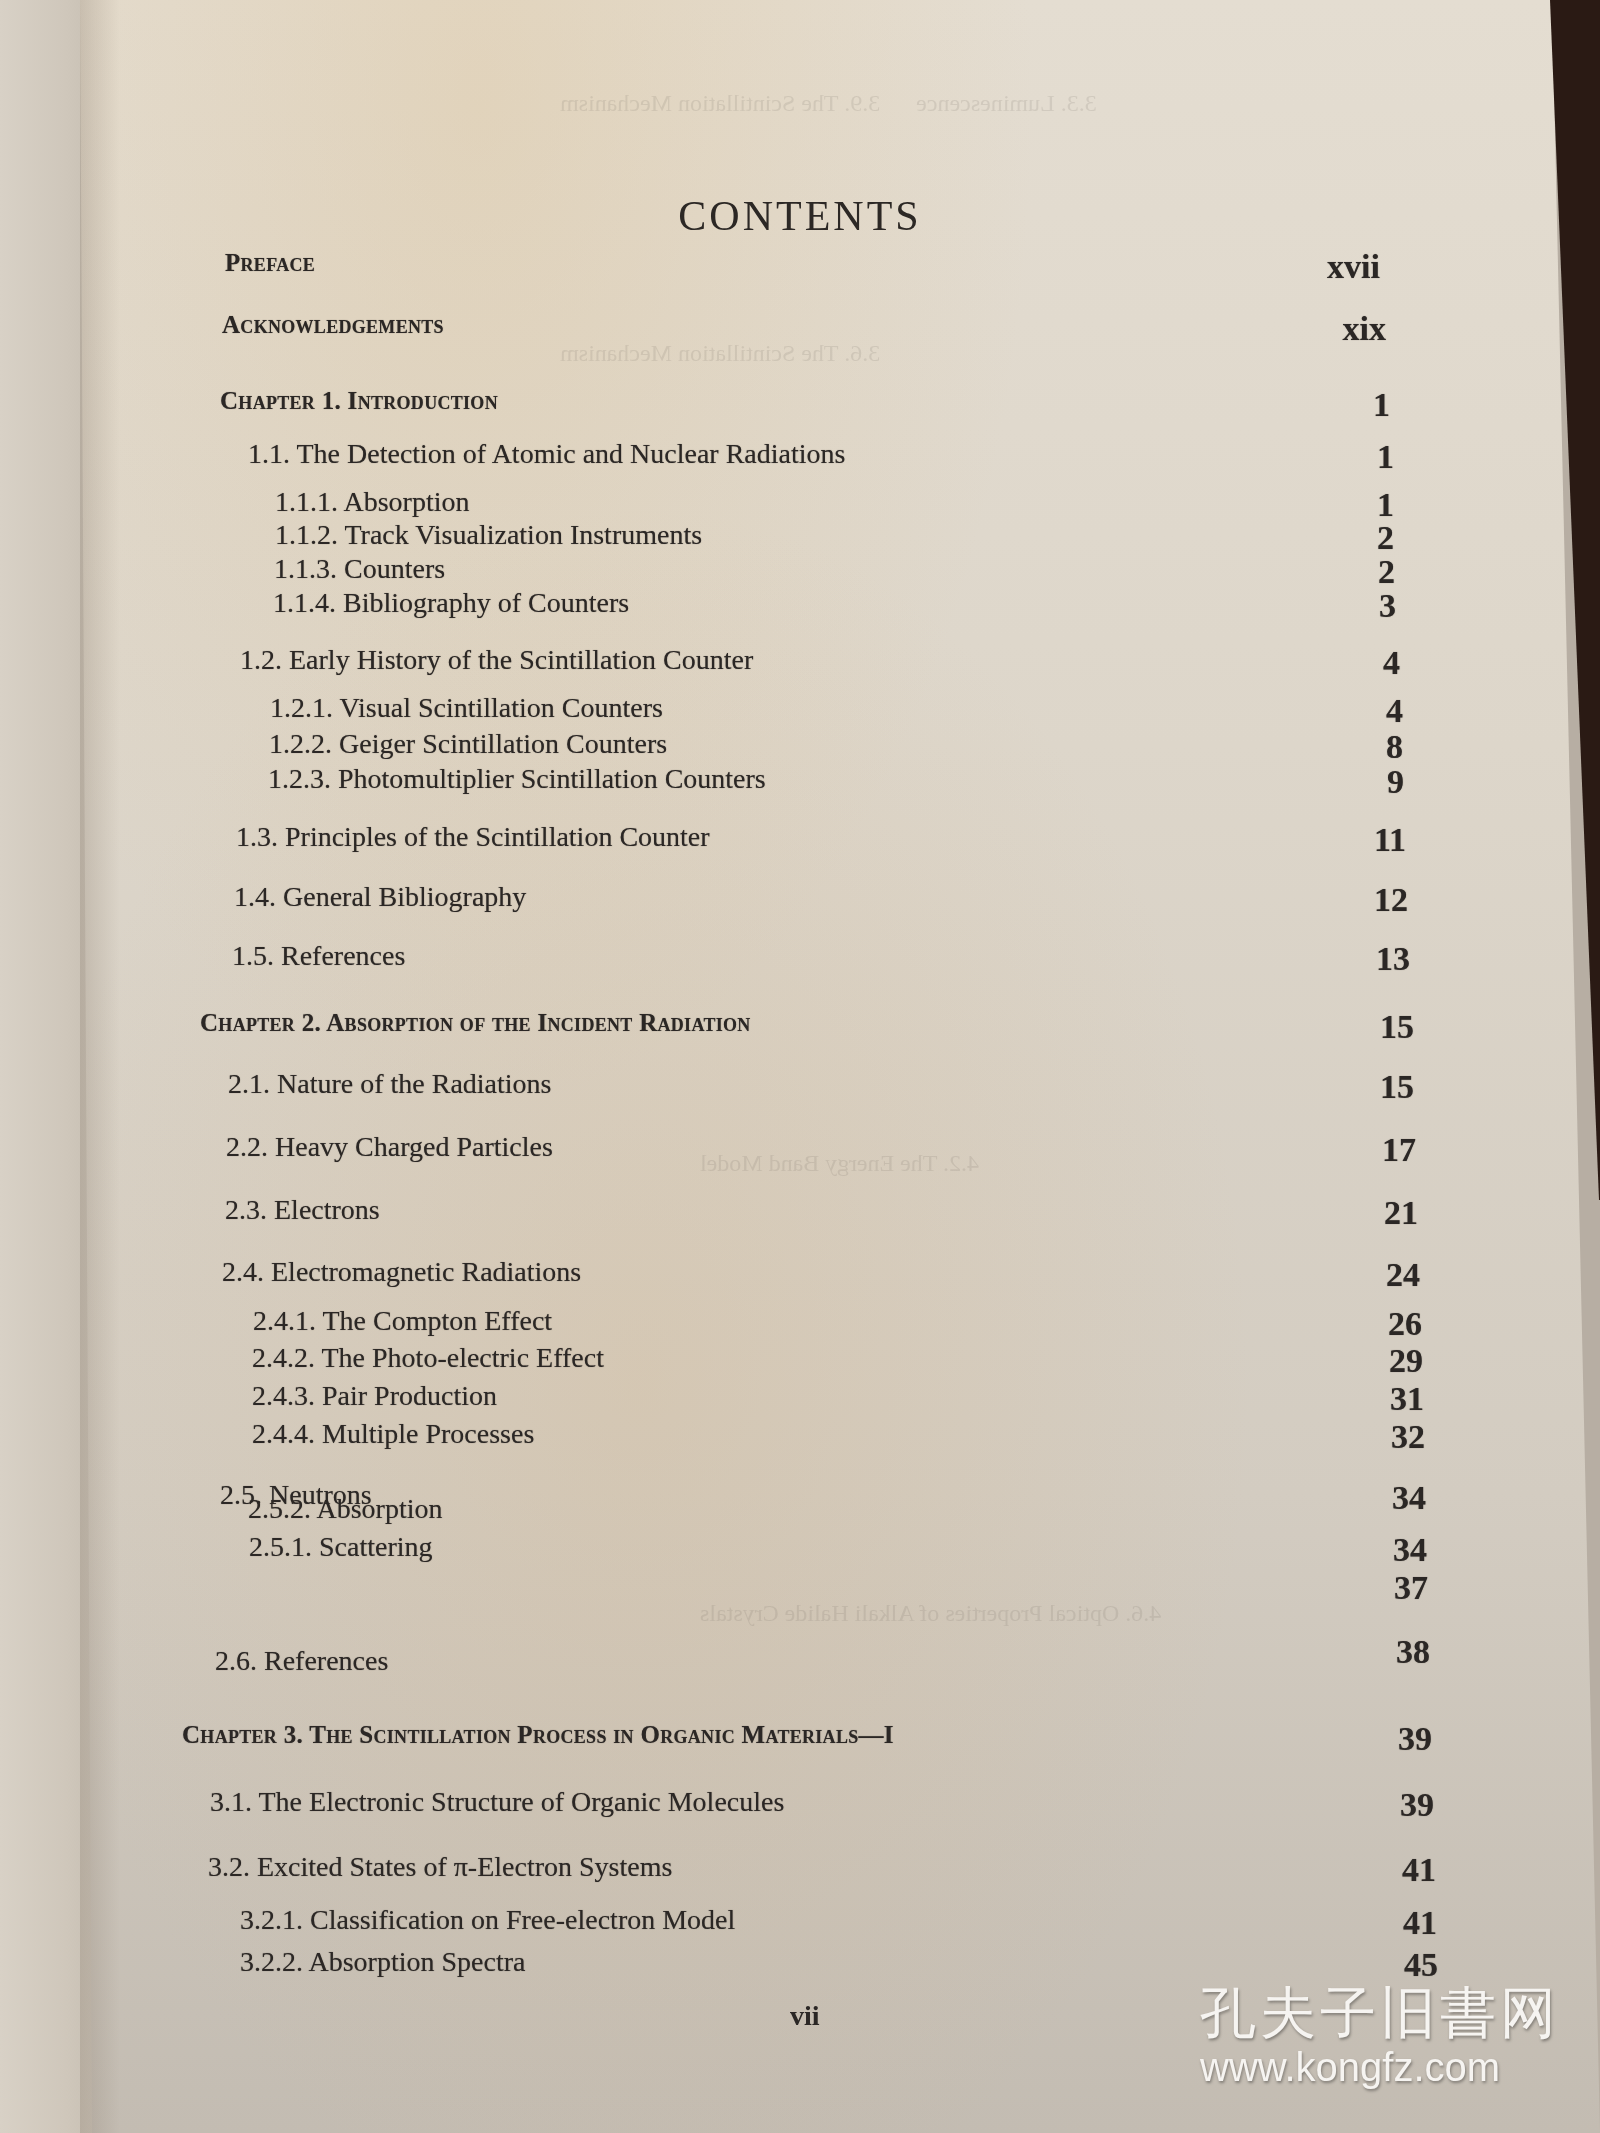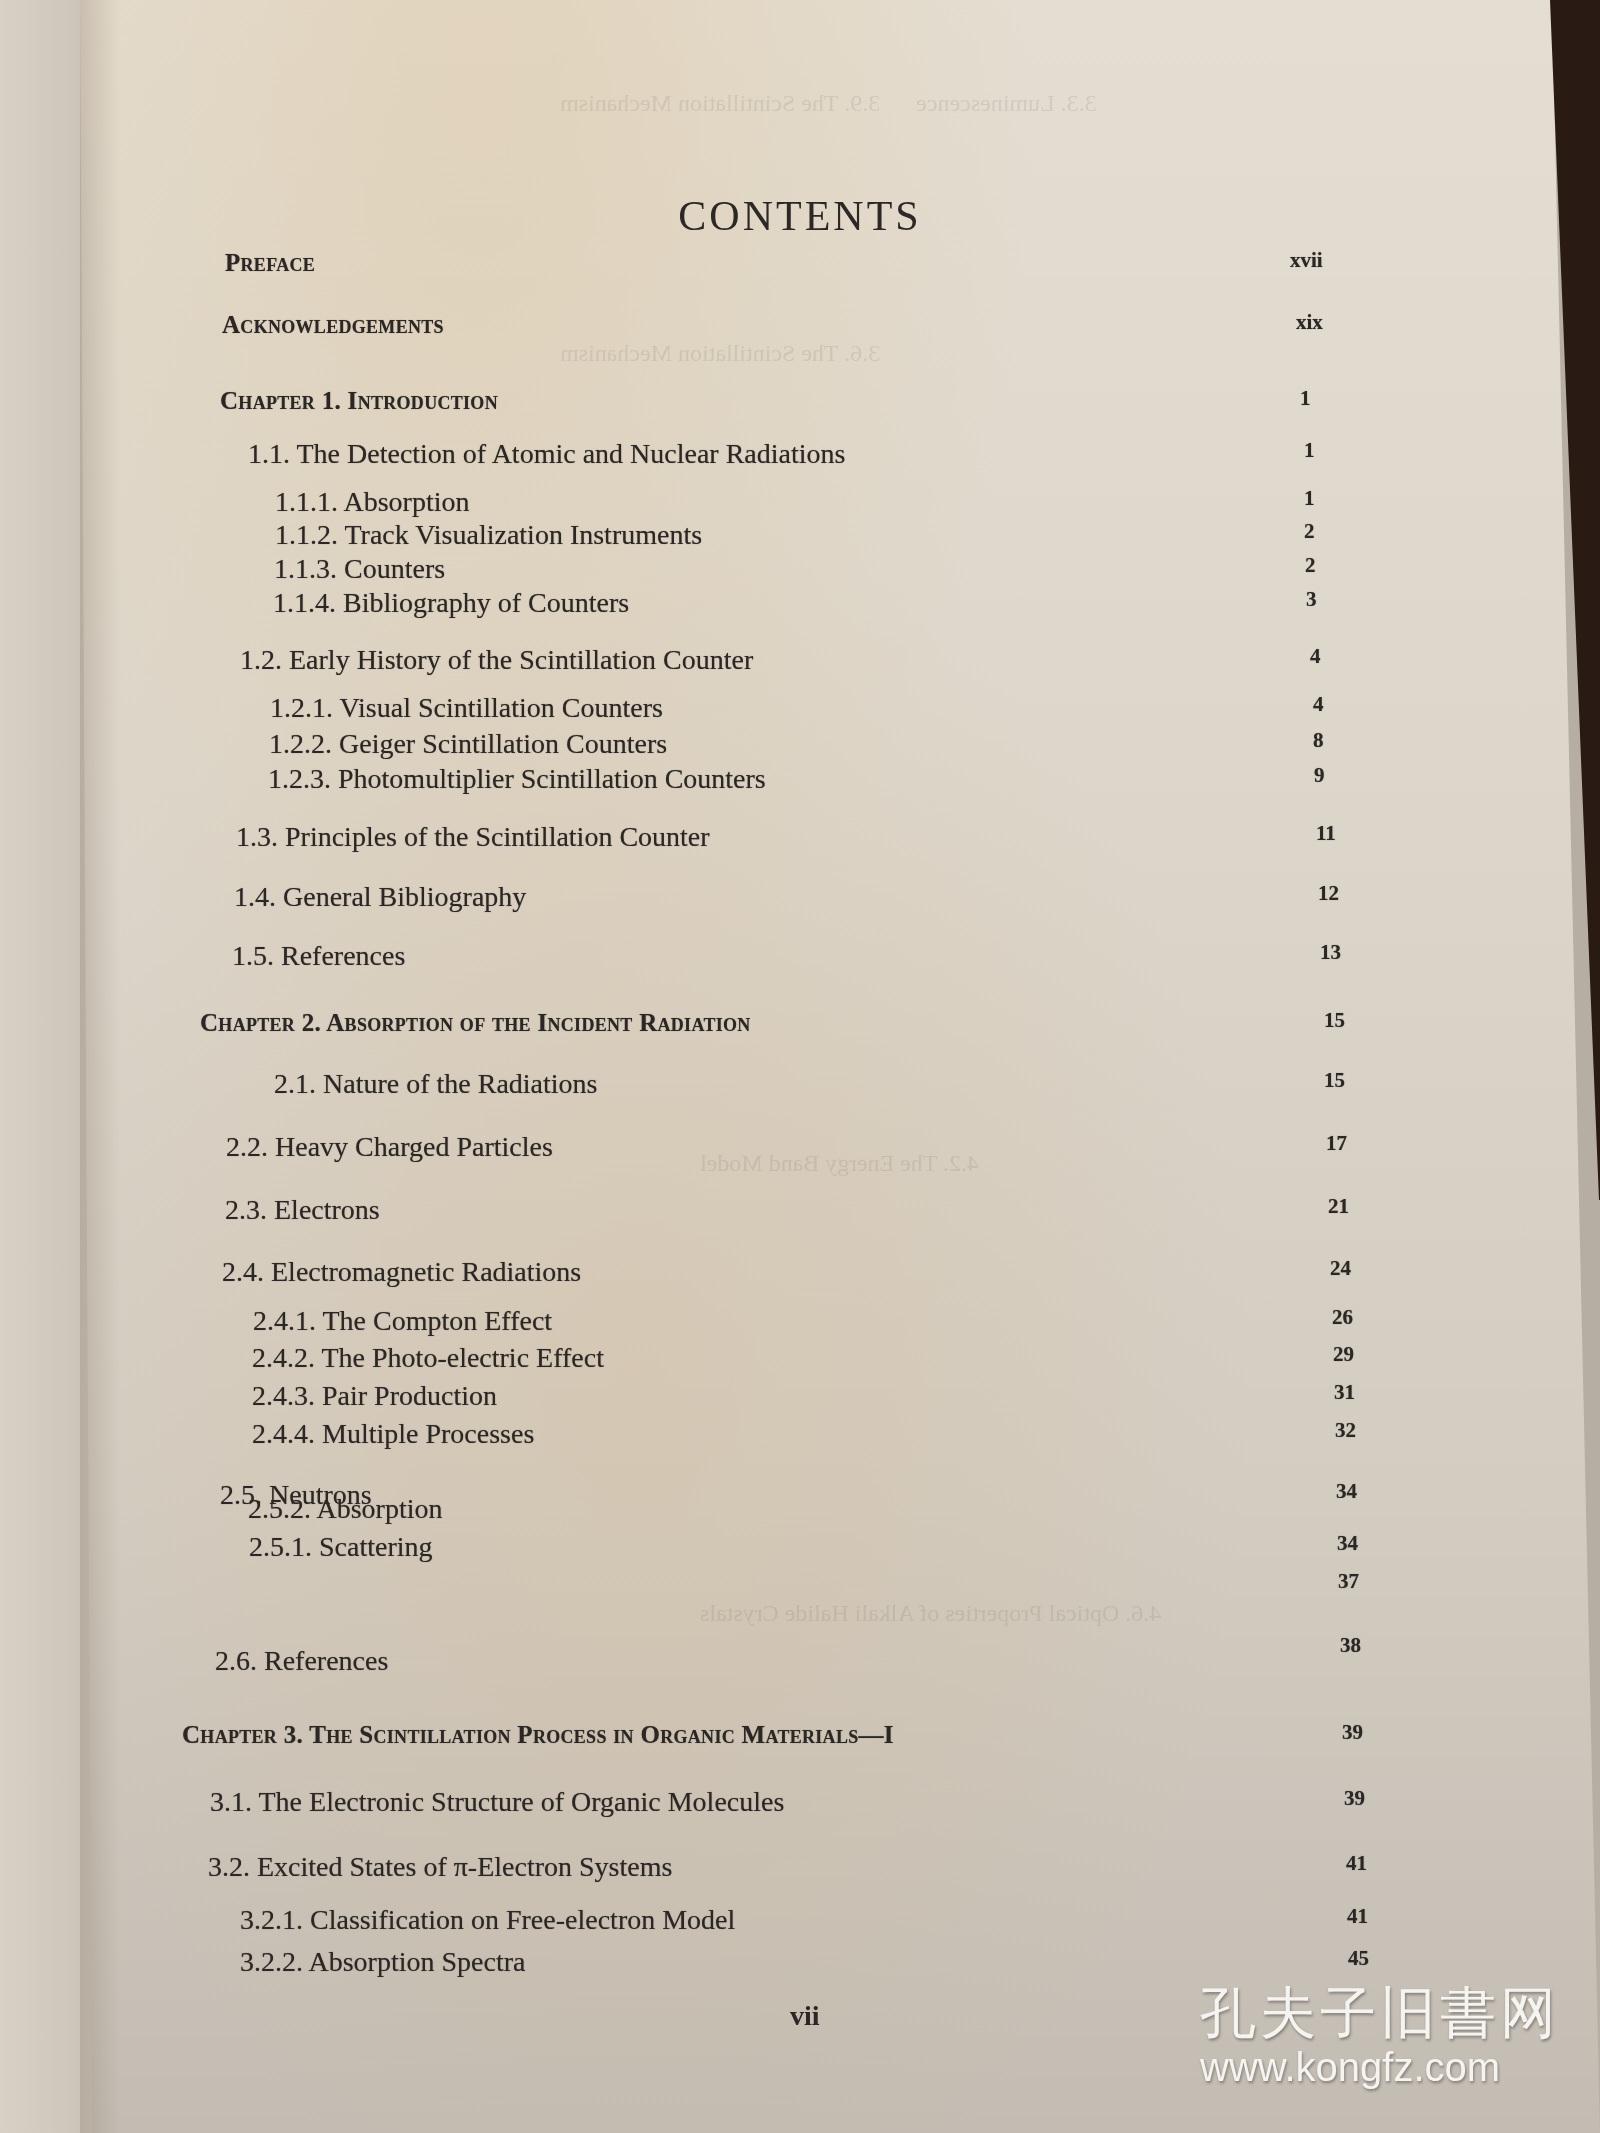--- a/index.html
+++ b/index.html
@@ -38,22 +38,22 @@
       position: absolute; left: 0; width: 1600px; text-align: center;
       top: 192px; font-size: 42px; letter-spacing: 3px; color: #2c2825;
     }
     .line {
       position: absolute; color: #2b2725; white-space: nowrap;
       font-size: 28px; line-height: 1;
       text-shadow: 0 0 1px rgba(40,35,30,0.5);
     }
     .sc { font-variant: small-caps; font-size: 25px; font-weight: bold; letter-spacing: 0.3px; }
     .num {
-      position: absolute; color: #2b2725; font-size: 21px; line-height: 1;
-      font-weight: bold; text-align: left; width: 90px;
+      position: absolute; color: #2b2725; font-size: 34px; line-height: 1;
+      font-weight: bold; text-align: right; width: 90px;
       text-shadow: 0 0 1px rgba(40,35,30,0.5);
     }
     .folio {
       position: absolute; left: 790px; top: 2000px; font-size: 28px;
       font-weight: bold; color: #2b2725;
     }
     .wm {
       position: absolute; left: 1200px; top: 1985px; width: 380px;
       color: #f6f4f1; text-shadow: 1px 2px 3px rgba(0,0,0,0.35);
       font-family: Liberation Sans, sans-serif;
@@ -102,21 +102,21 @@
     <div class="line" style="left: 268px; top: 765px;">1.2.3. Photomultiplier Scintillation Counters</div>
     <div class="num" style="left: 1314px; top: 765px;">9</div>
     <div class="line" style="left: 236px; top: 823px;">1.3. Principles of the Scintillation Counter</div>
     <div class="num" style="left: 1316px; top: 823px;">11</div>
     <div class="line" style="left: 234px; top: 883px;">1.4. General Bibliography</div>
     <div class="num" style="left: 1318px; top: 883px;">12</div>
     <div class="line" style="left: 232px; top: 942px;">1.5. References</div>
     <div class="num" style="left: 1320px; top: 942px;">13</div>
     <div class="line sc" style="left: 200px; top: 1010px;">Chapter 2. Absorption of the Incident Radiation</div>
     <div class="num" style="left: 1324px; top: 1010px;">15</div>
-    <div class="line" style="left: 228px; top: 1070px; margin-left: 46px;">2.1. Nature of the Radiations</div>
+    <div class="line" style="left: 228px; top: 1070px;">2.1. Nature of the Radiations</div>
     <div class="num" style="left: 1324px; top: 1070px;">15</div>
     <div class="line" style="left: 226px; top: 1133px;">2.2. Heavy Charged Particles</div>
     <div class="num" style="left: 1326px; top: 1133px;">17</div>
     <div class="line" style="left: 225px; top: 1196px;">2.3. Electrons</div>
     <div class="num" style="left: 1328px; top: 1196px;">21</div>
     <div class="line" style="left: 222px; top: 1258px;">2.4. Electromagnetic Radiations</div>
     <div class="num" style="left: 1330px; top: 1258px;">24</div>
     <div class="line" style="left: 253px; top: 1307px;">2.4.1. The Compton Effect</div>
     <div class="num" style="left: 1332px; top: 1307px;">26</div>
     <div class="line" style="left: 252px; top: 1344px;">2.4.2. The Photo-electric Effect</div>

